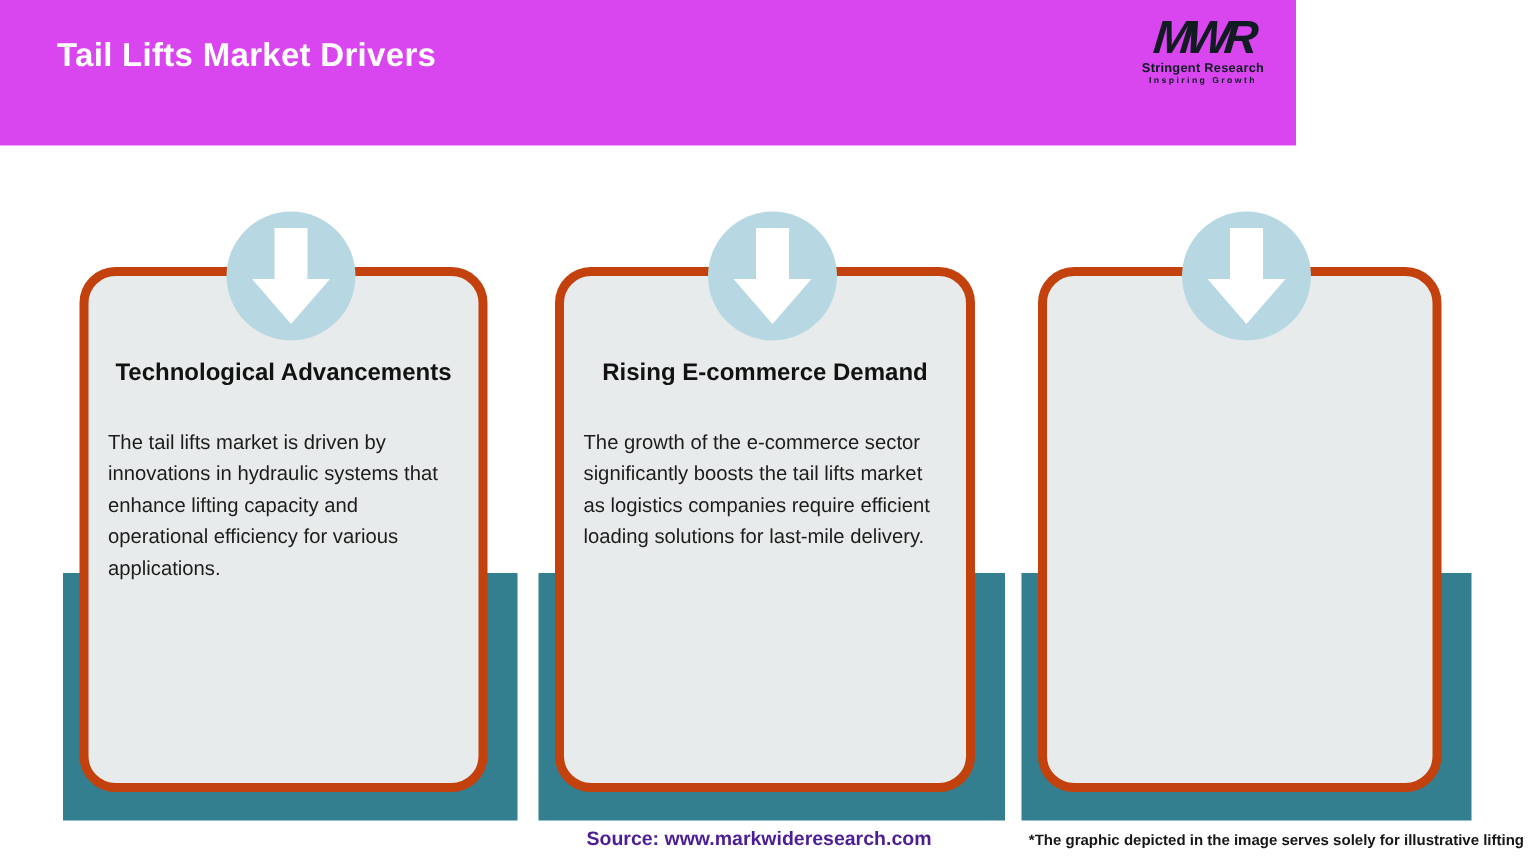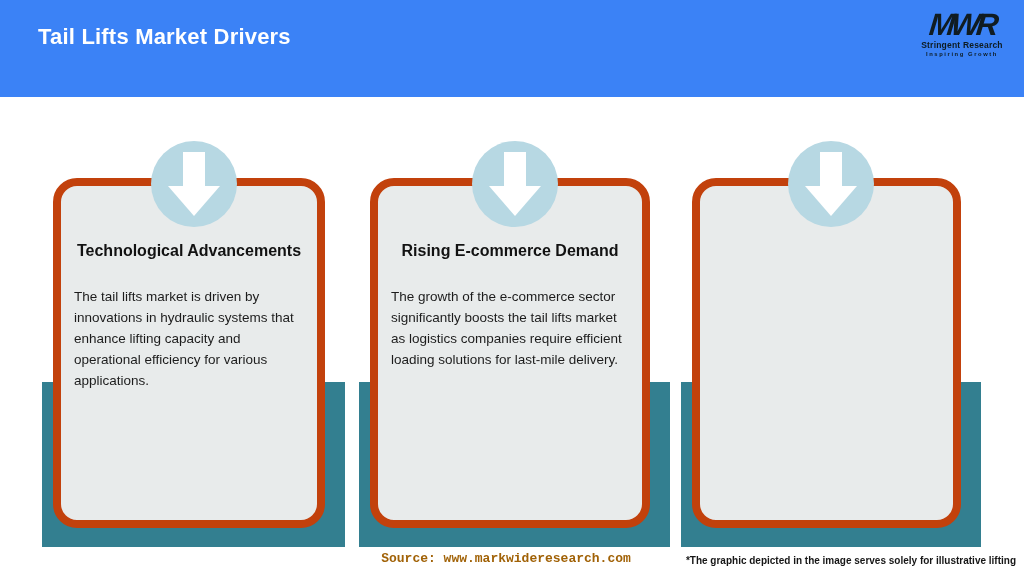--- a/index.html
+++ b/index.html
@@ -1,44 +1,44 @@
 <!DOCTYPE html>
 <html><head>
 <meta charset="utf-8">
 <style>
   html,body{margin:0;padding:0;}
   body{width:1024px;height:576px;background:#ffffff;font-family:"Liberation Sans",sans-serif;overflow:hidden;}
   .stage{position:relative;width:1024px;height:576px;background:#fff;}
 
   
-  .header{position:absolute;left:0;top:0;width:1024px;height:97px;background:#3b82f6;}
+  .header{position:absolute;left:0;top:0;width:864px;height:97px;background:#d946ef;}
   .header-title{position:absolute;left:38px;top:24px;font-size:22px;font-weight:bold;color:#ffffff;letter-spacing:.2px;}
 
   
   .logo{position:absolute;right:16px;top:10px;width:92px;text-align:center;color:#0d1b21;}
   .logo-monogram{font-size:31px;font-weight:bold;font-style:italic;letter-spacing:-4px;line-height:.95;transform:skewX(-6deg);color:#101c22;}
   .logo-name{font-size:8.5px;font-weight:bold;margin-top:1px;letter-spacing:.2px;}
   .logo-tagline{font-size:5.8px;font-weight:bold;letter-spacing:1.6px;margin-top:1px;}
 
   
   .col{position:absolute;top:141px;height:406px;}
   .col-1{left:42px;width:303px;}
   .col-2{left:359px;width:311px;}
   .col-3{left:681px;width:300px;}
 
   .tray{position:absolute;left:0;right:0;top:241px;bottom:0;background:#337F90;}
-  .card{position:absolute;left:11px;right:20px;top:37px;height:350px;background:#E8EBEB;border:8px solid #c2410c;border-radius:24px;box-sizing:border-box;}
+  .card{position:absolute;left:11px;right:20px;top:37px;height:350px;background:#E8EBEB;border:6px solid #c2410c;border-radius:24px;box-sizing:border-box;}
   .circle{position:absolute;top:0;left:50%;margin-left:-43px;width:86px;height:86px;border-radius:50%;background:#B7D8E3;display:flex;align-items:center;justify-content:center;}
   .circle svg{display:block;margin-top:2px;}
 
   .card-title{margin:56px 6px 0;text-align:center;font-size:16px;font-weight:bold;color:#121212;}
   .card-body{margin:26px 0 0;padding:0 13px;font-size:13.5px;line-height:21px;color:#1c1c1c;}
 
   
-  .source-line{position:absolute;left:0;top:551px;width:1012px;text-align:center;font-size:13px;font-weight:bold;color:#a16207;font-family:Liberation Mono, monospace;}
+  .source-line{position:absolute;left:0;top:551px;width:1012px;text-align:center;font-size:13px;font-weight:bold;color:#4c1d95;}
   .disclaimer{position:absolute;right:8px;top:555px;font-size:10px;font-weight:bold;color:#161616;}
 </style>
 </head>
 <body>
 
 <div class="stage">
 
   <div class="header">
     <div class="header-title">Tail Lifts Market Drivers</div>
     <div class="logo">

